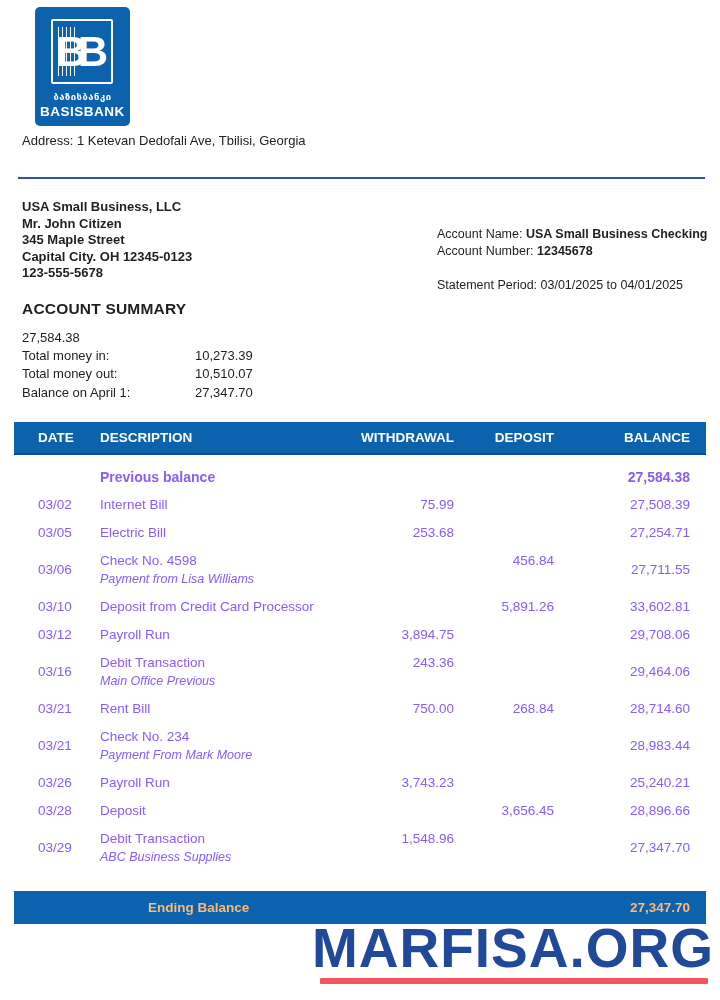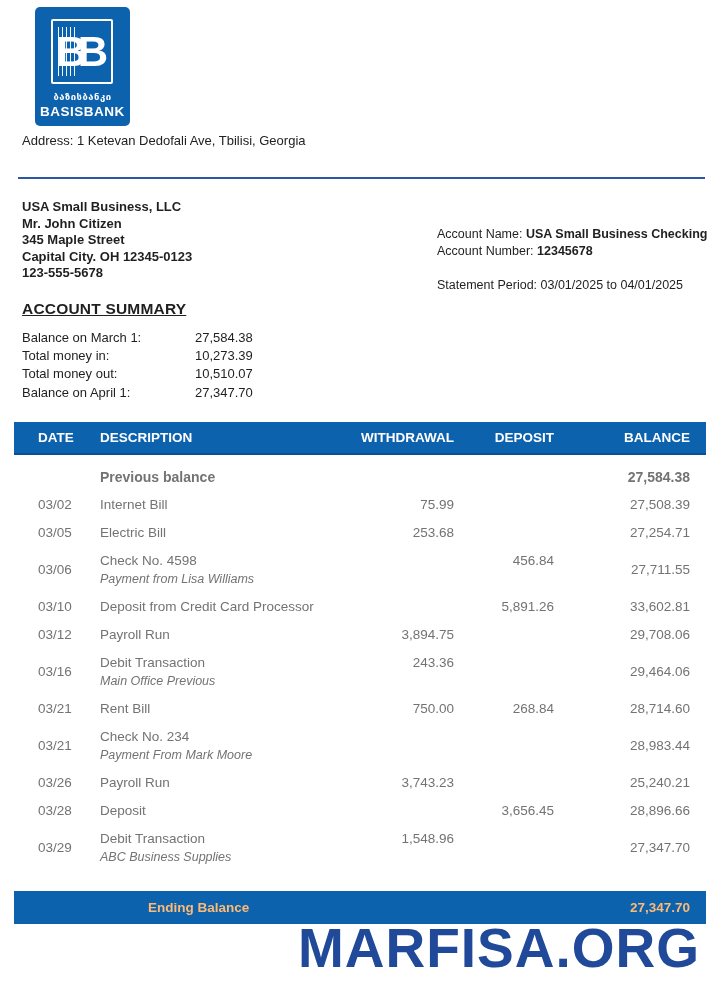--- a/index.html
+++ b/index.html
@@ -27,46 +27,46 @@
 
   .divider { position:absolute; left:18px; top:177px; width:687px; height:2px; background:var(--divider-blue); }
 
   
   .customer { position:absolute; left:22px; top:199px; font-size:13px; font-weight:bold; line-height:16.5px; }
   .acct { position:absolute; left:437px; top:207px; font-size:12.5px; line-height:17px;margin-top:19px; }
   .acct b { font-weight:bold; }
   .acct .period-line { margin-top:17px; }
 
   
-  .summary-title { position:absolute; left:22px; top:300px; font-size:15.5px; font-weight:bold; letter-spacing:.2px;text-decoration:underline; }
+  .summary-title { position:absolute; left:22px; top:300px; font-size:15.5px; font-weight:bold; letter-spacing:.2px; }
   .summary { position:absolute; left:22px; top:329px; font-size:13px; line-height:18.2px; }
   .summary-row { display:flex; }
   .summary-row .lbl { width:173px; }
 
   
   .tx-table { position:absolute; left:14px; top:422px; width:692px; }
   .tx-head { display:flex; align-items:center; height:33px; background:var(--bank-blue);
              color:#fff; font-weight:bold; font-size:13.5px; border-bottom:2px solid #0a4f92; box-sizing:border-box; }
   .col-date { width:82px; padding-left:24px; box-sizing:border-box; text-align:left; flex:none; }
   .col-desc { width:264px; padding-left:4px; box-sizing:border-box; text-align:left; flex:none; }
   .col-wd   { width:100px; text-align:right; padding-right:6px; box-sizing:border-box; flex:none; }
   .col-dp   { width:100px; text-align:right; padding-right:6px; box-sizing:border-box; flex:none; }
   .col-bal  { flex:1; text-align:right; padding-right:16px; box-sizing:border-box; }
 
   .tx-body { padding-top:8px; }
-  .tx-row { display:flex; align-items:center; padding:6px 0; font-size:13.5px; line-height:16px; color:#737373; }
+  .tx-row { display:flex; align-items:center; padding:6px 0; font-size:13.5px; line-height:16px; color:#8b5cf6; }
   .tx-row .col-wd, .tx-row .col-dp { align-self:flex-start; }
   .tx-row .d2 { font-style:italic; font-size:12.5px; line-height:15px; margin-top:3px; }
   .tx-row.bold { font-weight:bold; font-size:14px; }
 
   .tx-foot { display:flex; align-items:center; height:33px; margin-top:20px; background:var(--bank-blue);
              color:#fdba74; font-weight:bold; font-size:13.5px;padding-left:48px; }
 
   
-  .watermark { position:absolute; right:6px; top:921px; display:flex; flex-direction:row; align-items:flex-end; }
+  .watermark { position:absolute; right:6px; top:921px; display:flex; flex-direction:column; align-items:flex-end; }
   .watermark-text { font-size:55px; font-weight:bold; letter-spacing:1px; line-height:1.0;
                     color:var(--watermark-navy); white-space:nowrap; }
   .watermark-underline { height:6px; background:var(--watermark-red); align-self:stretch; margin:2px 6px 0 8px; border-radius:1px; }
 </style>
 </head>
 <body>
 
 <div class="logo">
   <div class="logo-inner">
     <div class="logo-stripes"></div>
@@ -100,21 +100,20 @@
   </div>
   <div class="period-line">
     <span>Statement Period: </span><span>03/01/2025 to 04/01/2025</span>
   </div>
 </div>
 
 <div class="summary-title">ACCOUNT SUMMARY</div>
 <div class="summary">
 
 <div class="summary-row">
-      <div class="lbl">Balance on March 1:</div>
       <div class="val">27,584.38</div>
     </div>
     <div class="summary-row">
       <div class="lbl">Total money in:</div>
       <div class="val">10,273.39</div>
     </div>
     <div class="summary-row">
       <div class="lbl">Total money out:</div>
       <div class="val">10,510.07</div>
     </div>

